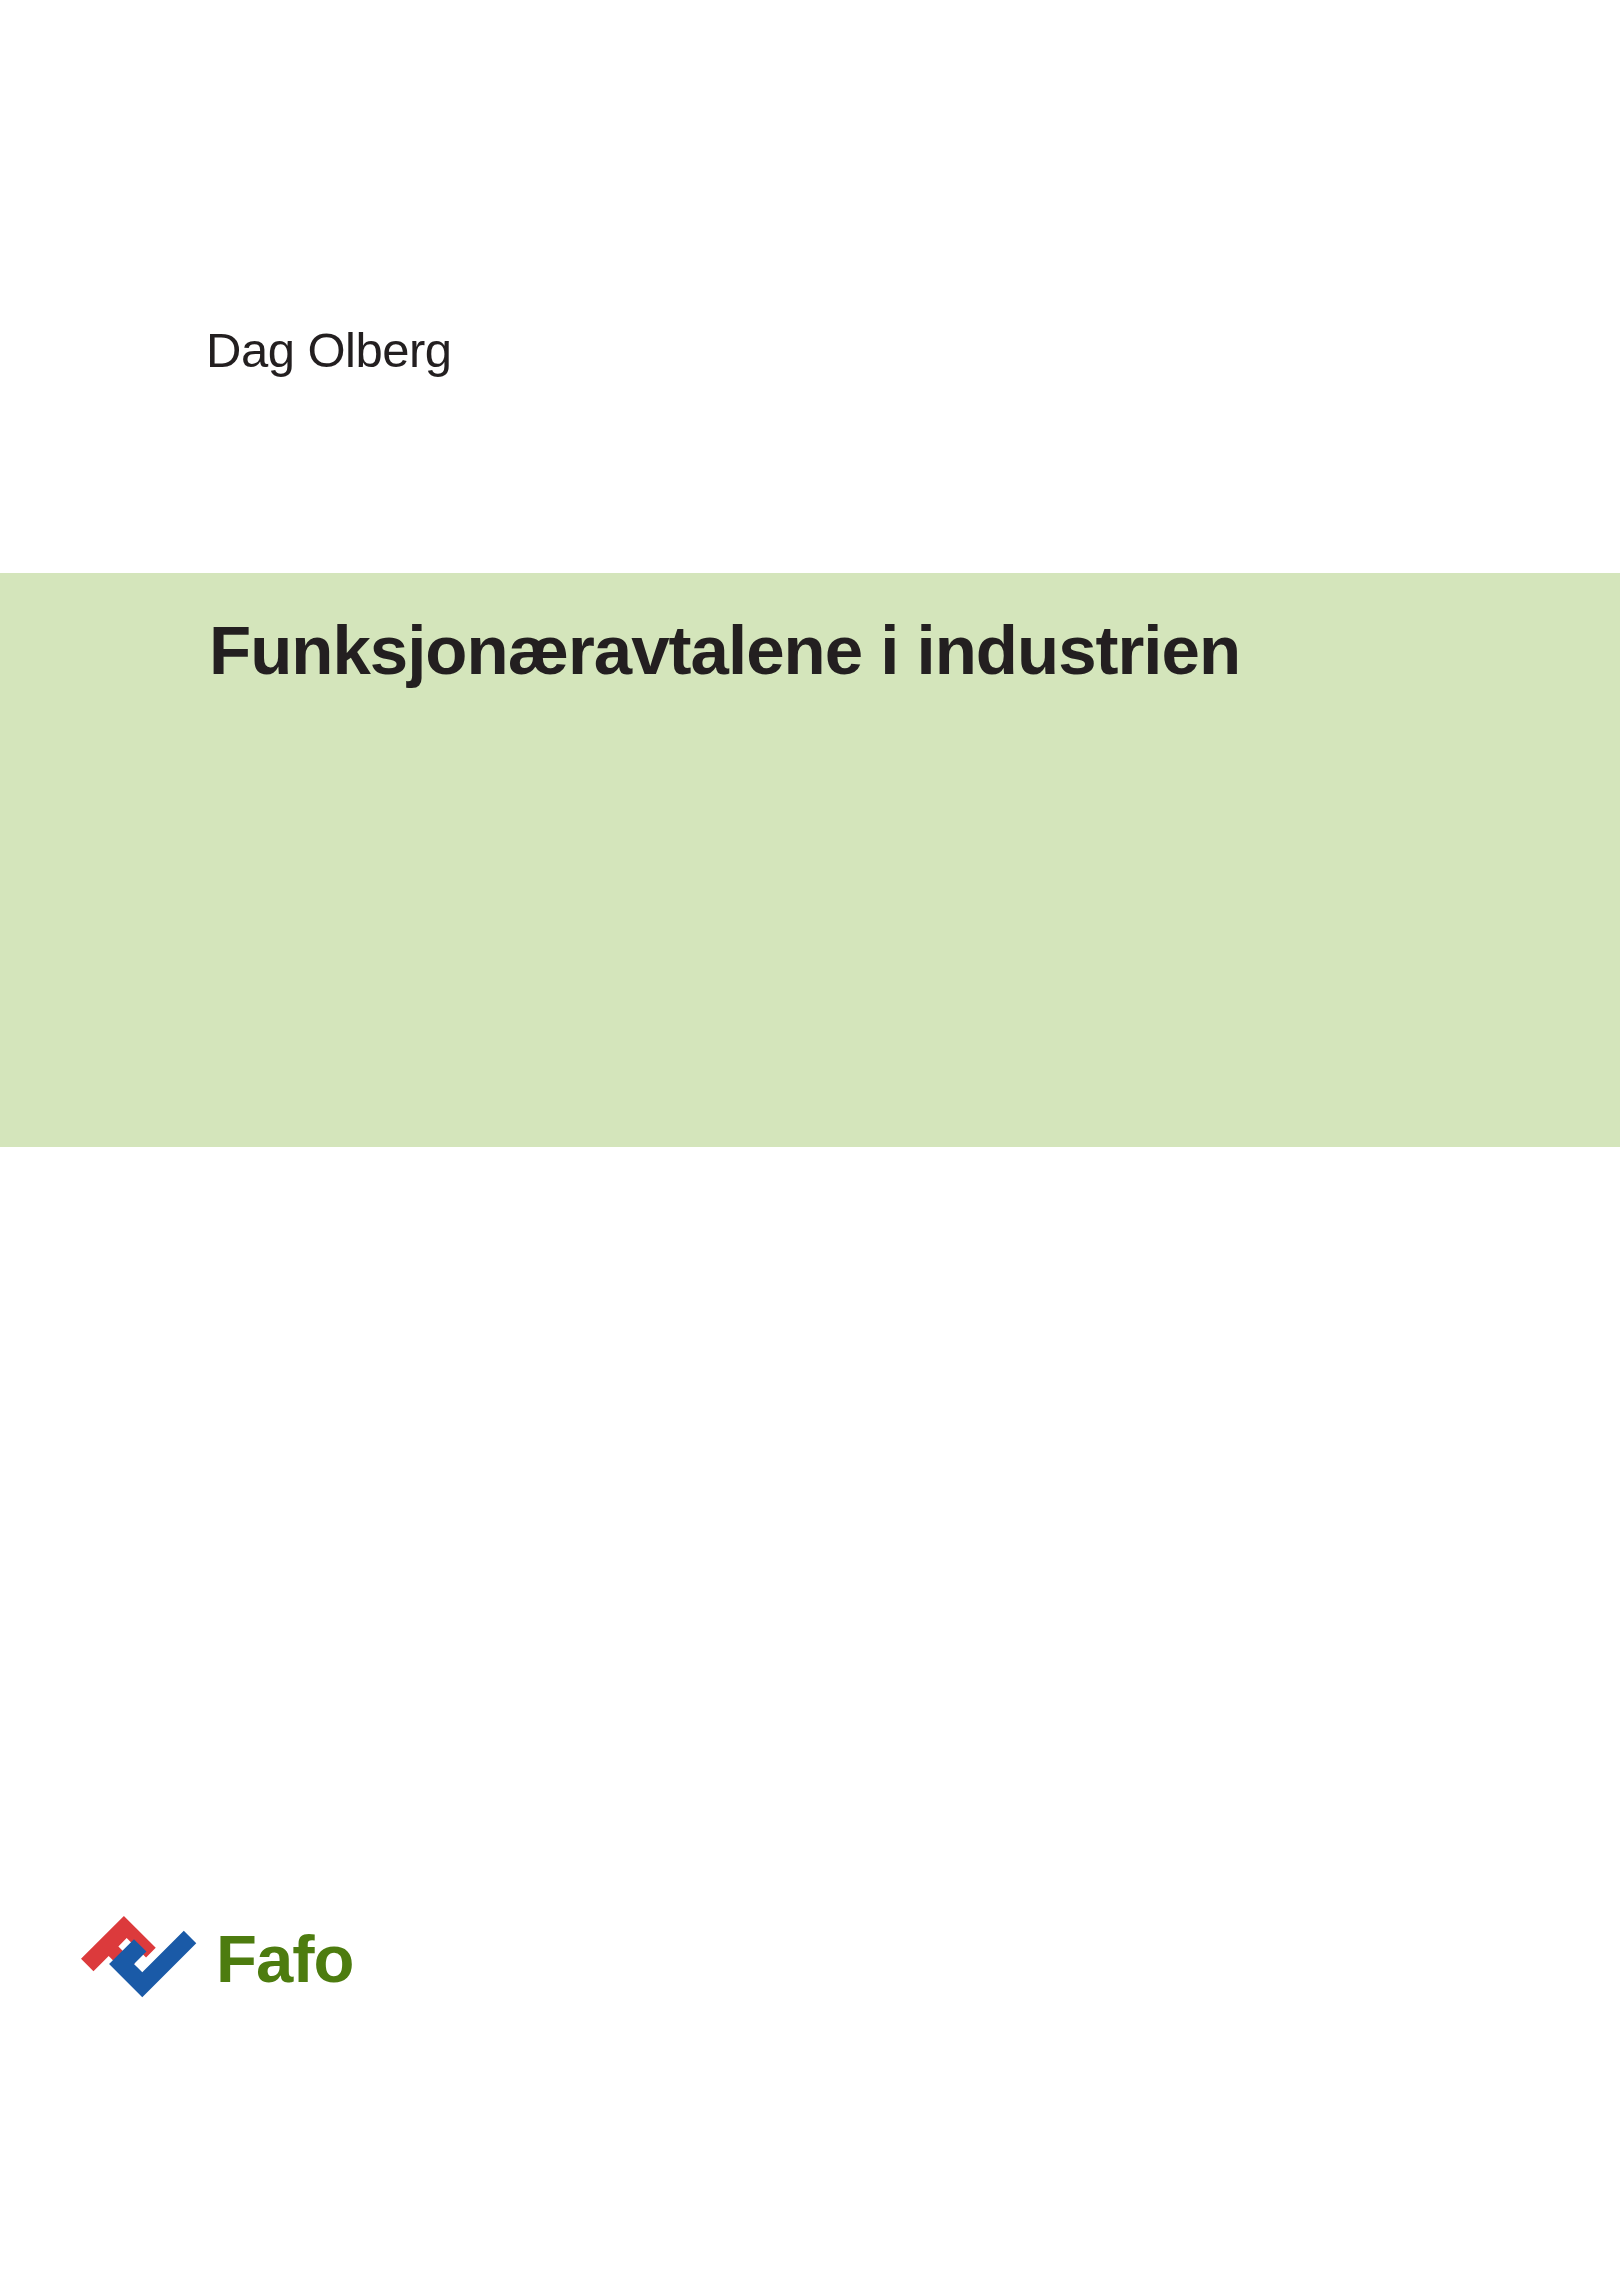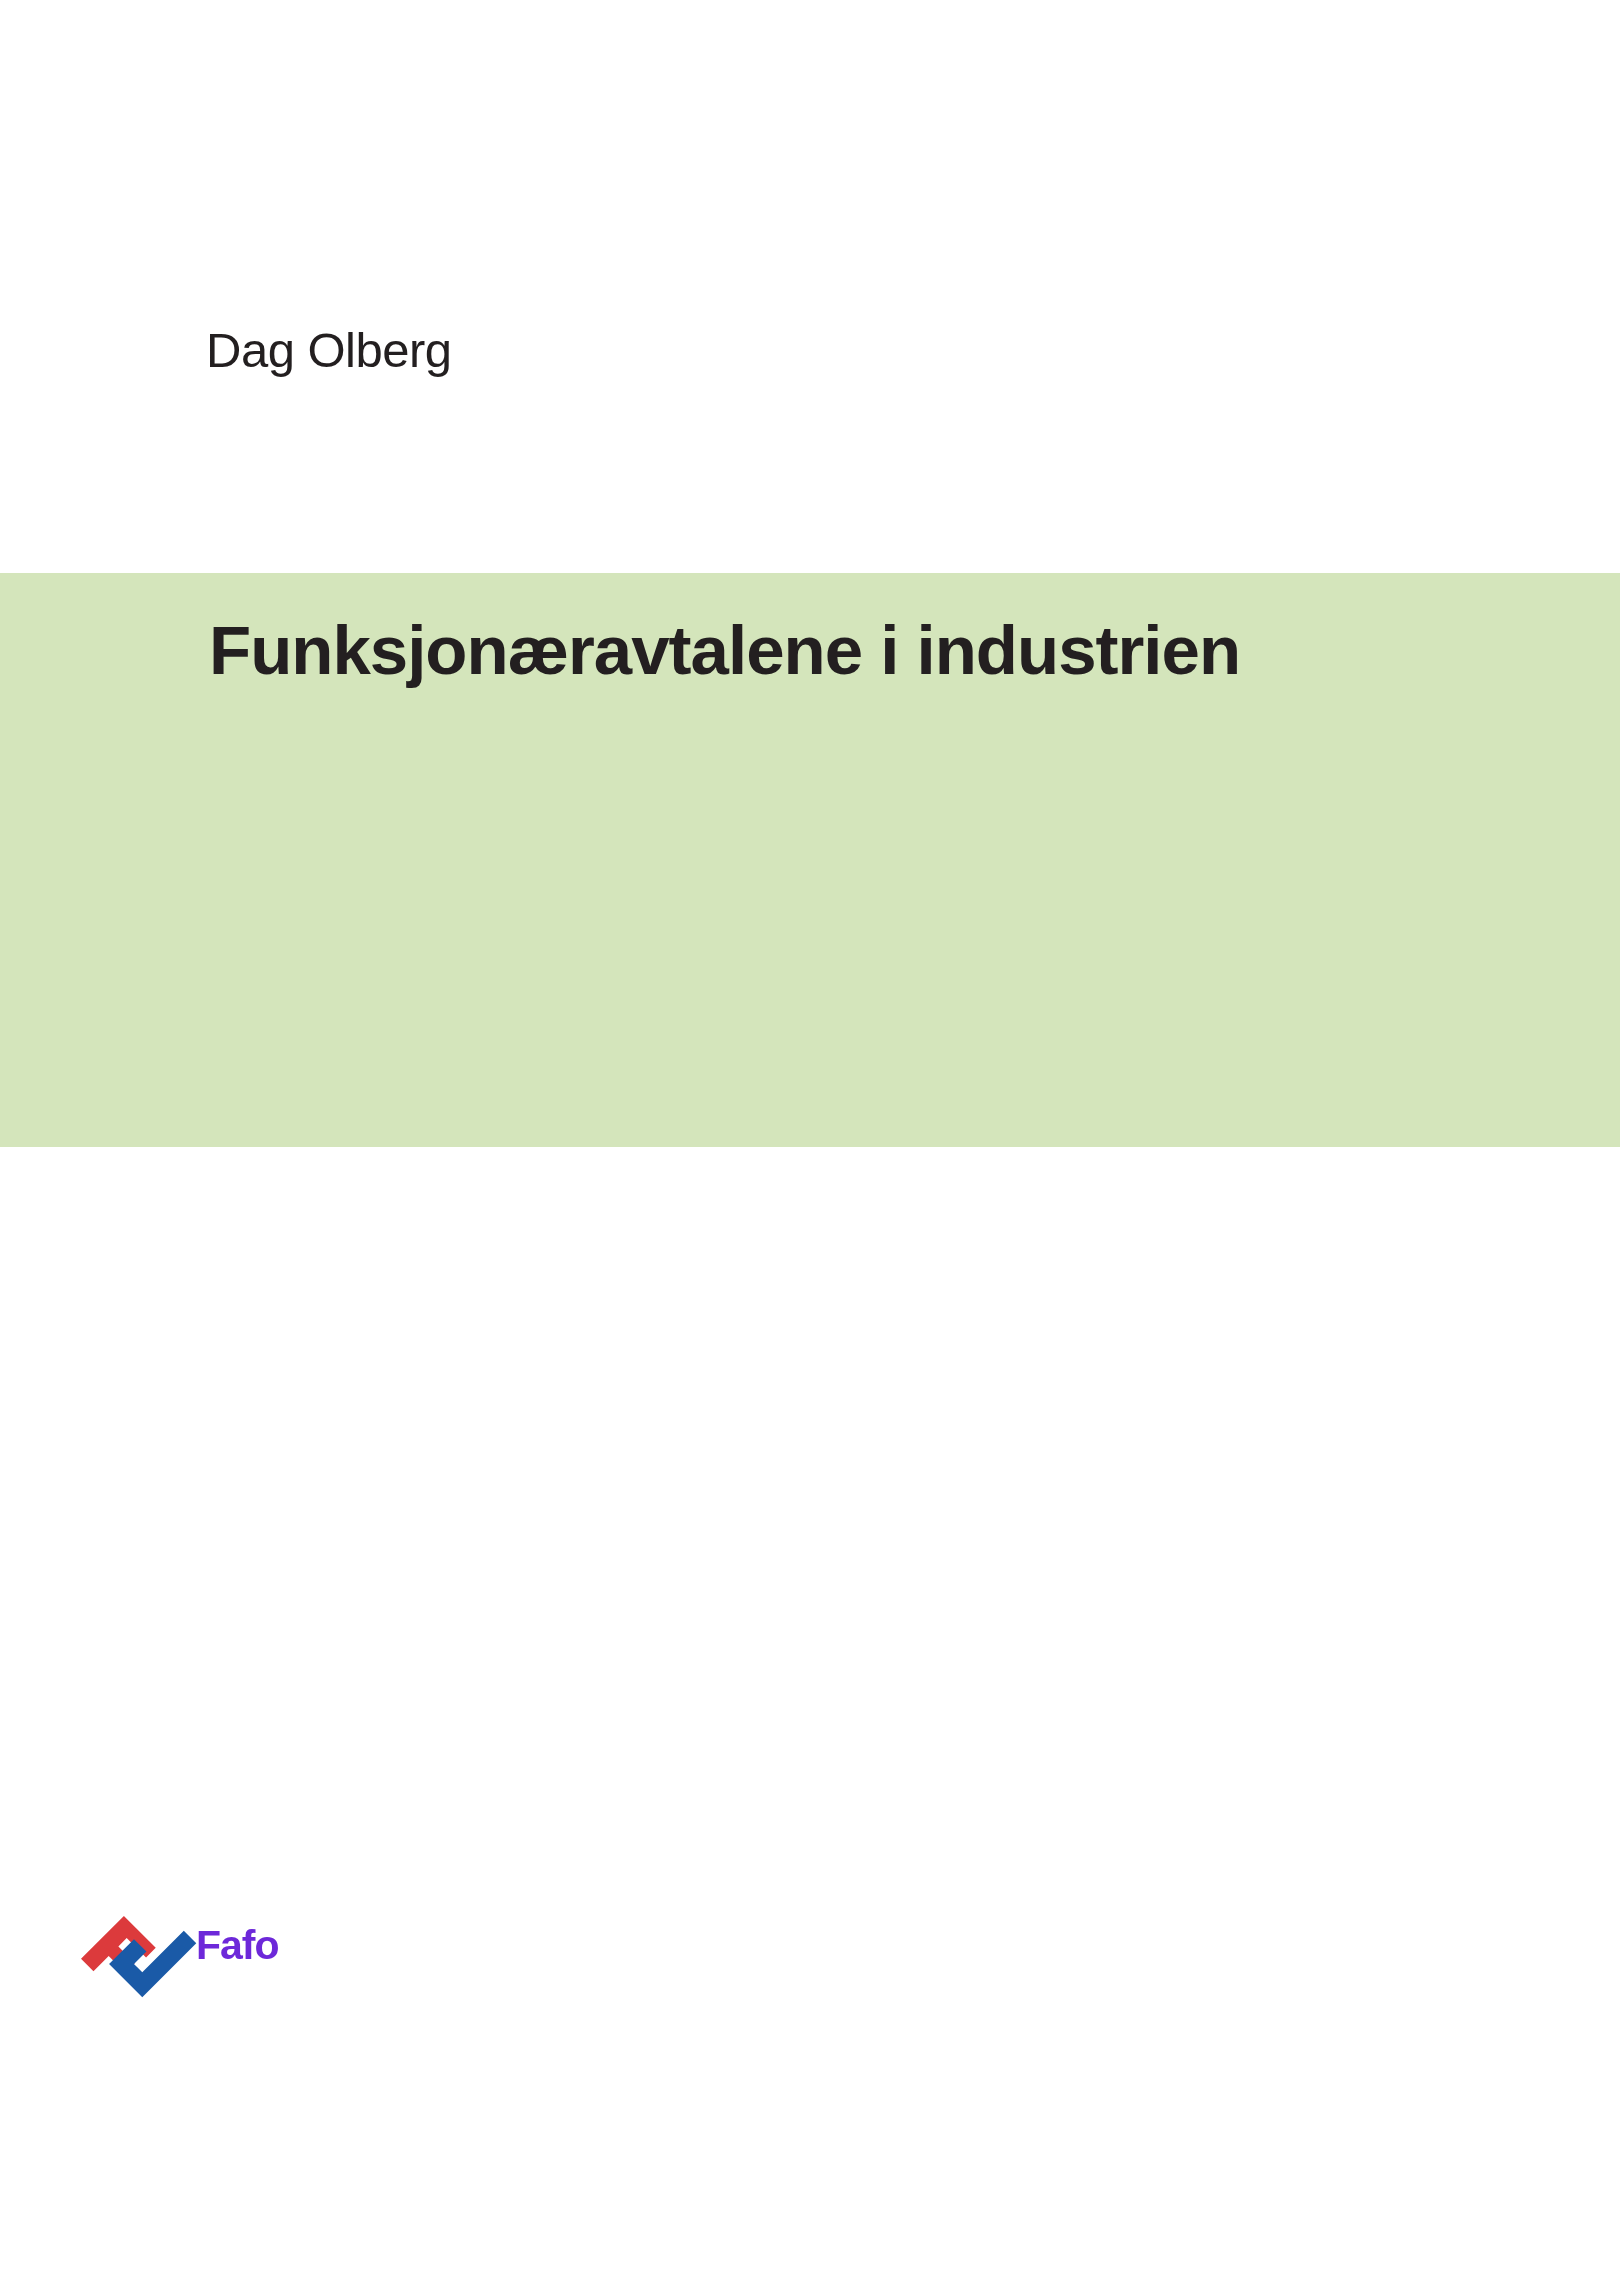--- a/index.html
+++ b/index.html
@@ -54,28 +54,28 @@
   }
   .logo-mark {
     position: absolute;
     left: 74px;
     top: 1911px;
     width: 137px;
     height: 98px;
   }
   .wordmark {
     position: absolute;
-    left: 196px;
+    left: 216px;
     top: 1925px;
-    font-size: 41px;
+    font-size: 67px;
     font-weight: bold;
     line-height: 1;
     letter-spacing: -1px;
     white-space: nowrap;
-    color: #6d28d9;
+    color: #4d7c0f;
   }
 </style>
 </head>
 <body>
 
 <div class="page" style="color: rgb(35, 31, 32);">
 
   <div class="author">Dag Olberg</div>
 
   <div class="band" style="background: rgb(212, 229, 187);"></div>

